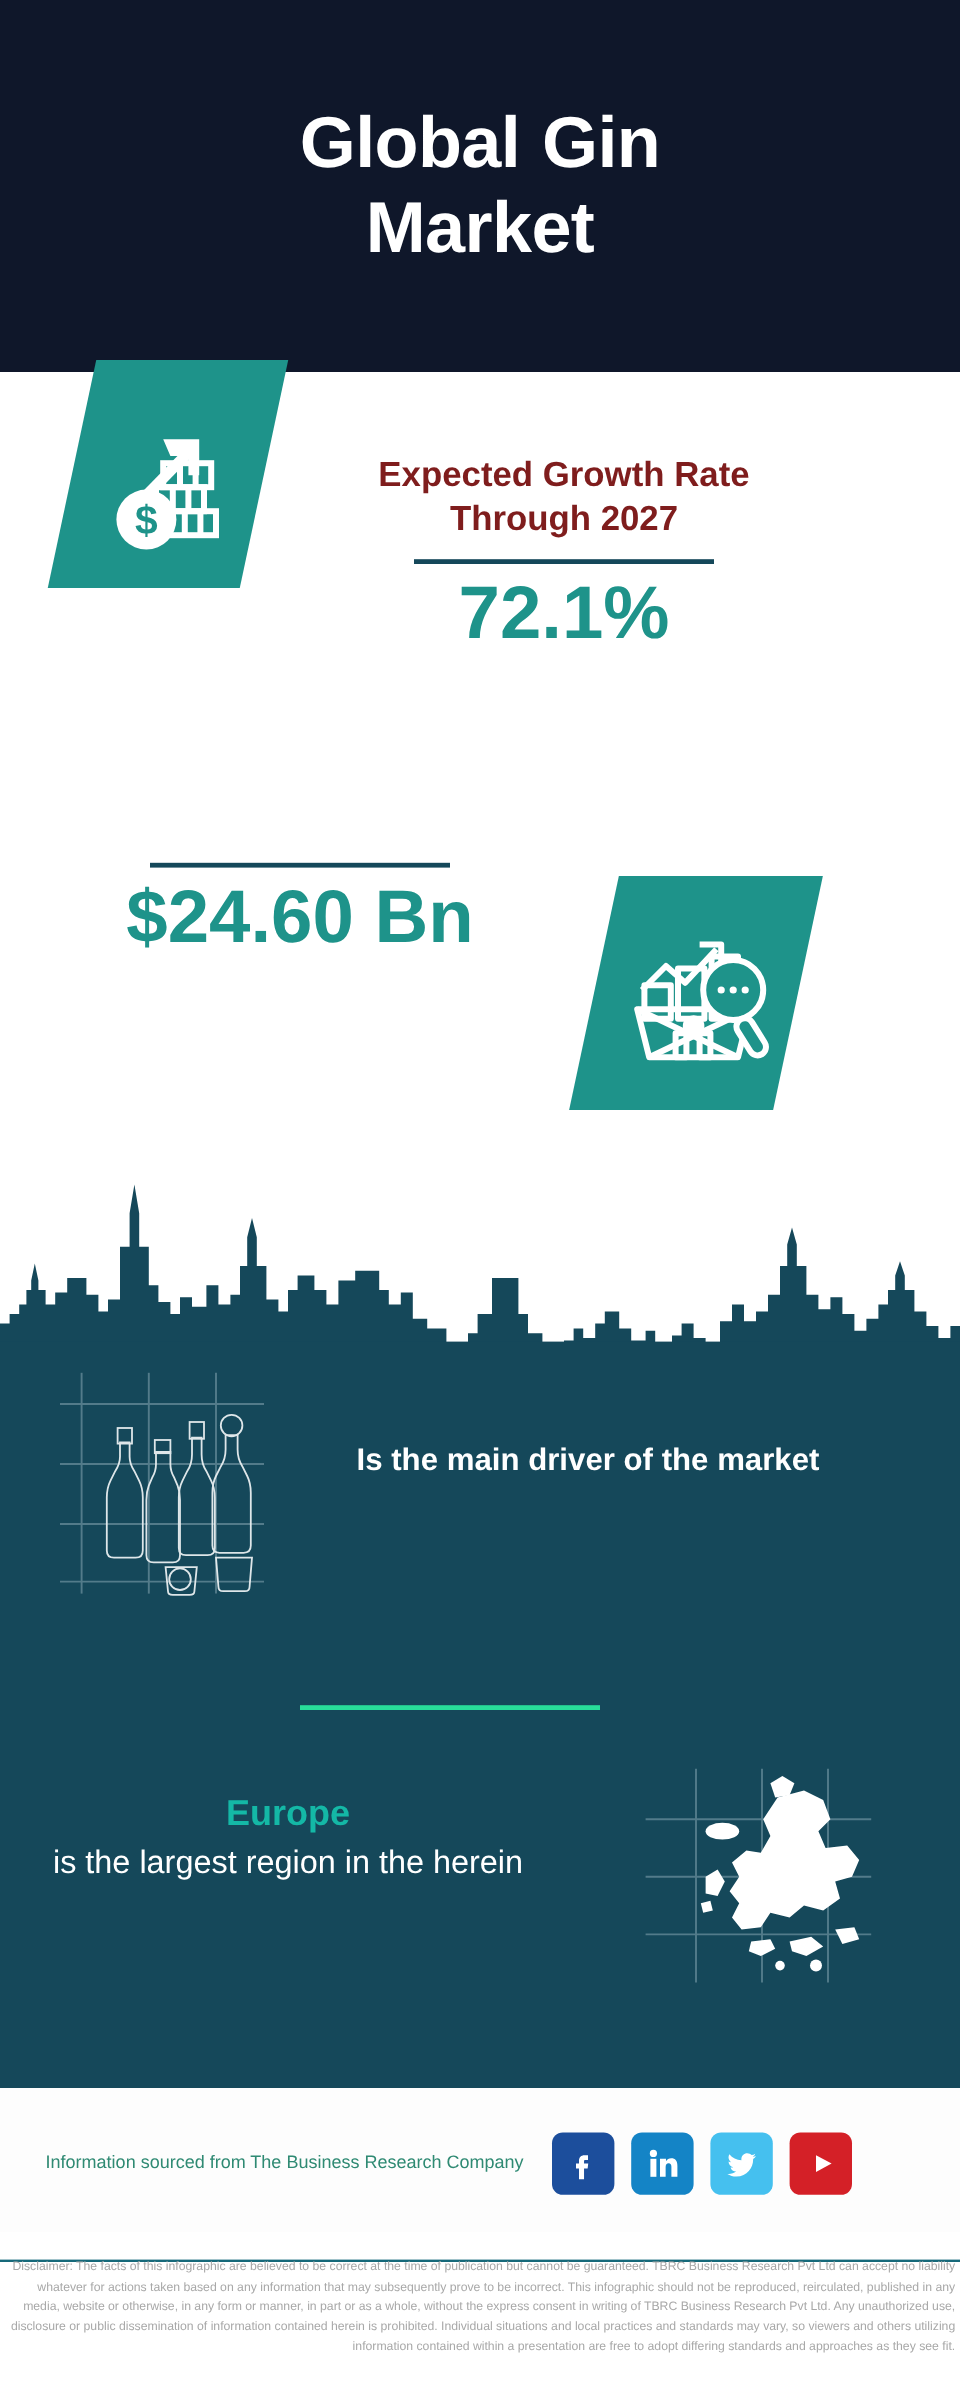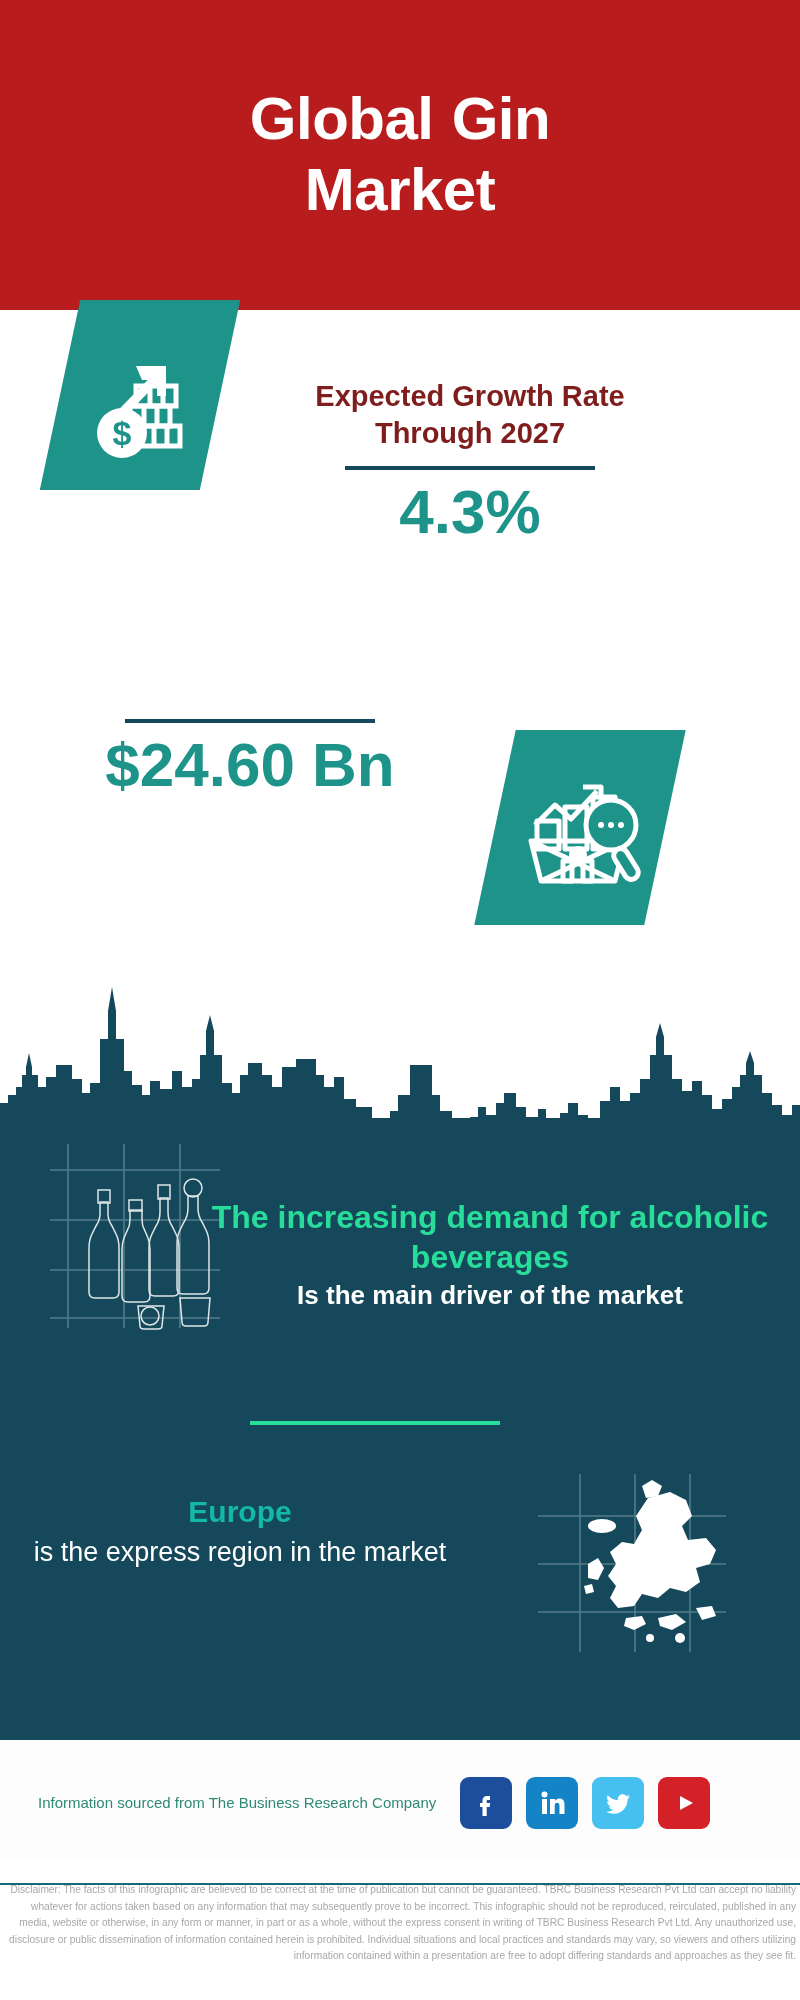--- a/index.html
+++ b/index.html
@@ -8,21 +8,21 @@
     background:#ffffff;
     font-family:"Liberation Sans", sans-serif;
     overflow:hidden;
     position:relative;
   }
   .page{width:800px;height:2000px;position:relative;background:#fff;}
 
   
   .header{
     position:absolute;left:0;top:0;width:800px;height:310px;
-    background:#b91c1c;
+    background:#0f172a;
     display:flex;align-items:center;justify-content:center;
   }
   .header-title{
     color:#ffffff;
     font-size:60px;
     font-weight:bold;
     line-height:1.18;
     text-align:center;
     letter-spacing:-0.5px;
     max-width:430px;
@@ -151,21 +151,21 @@
 
         <circle cx="42" cy="103" r="25" fill="#ffffff"></circle>
         <text x="42" y="115" font-family="Liberation Sans, sans-serif" font-size="34" font-weight="bold" fill="#1E938A" text-anchor="middle">$</text>
       </svg>
     </div>
   </div>
 
   <div style="position:absolute;left:275px;top:378px;width:390px;">
     <div class="stat-heading">Expected Growth Rate Through 2027</div>
     <hr class="stat-rule" style="width:250px;">
-    <div class="stat-value">4.3%</div>
+    <div class="stat-value">72.1%</div>
   </div>
 
   <div style="position:absolute;left:55px;top:705px;width:390px;">
     <hr class="stat-rule" style="width:250px;">
     <div class="stat-value">$24.60 Bn</div>
   </div>
 
   <div class="para" style="left:495px;top:730px;width:170px;height:195px;">
     <div class="para-inner">
       <svg width="130" height="130" viewBox="0 0 130 130">
@@ -245,29 +245,28 @@
         <rect x="118" y="55" width="12" height="14"></rect>
         <path d="M148 66 L148 78 Q148 86 144 92 L140 100 Q137 106 137 114 L137 158 Q137 164 143 164 L163 164 Q169 164 169 158 L169 114 Q169 106 166 100 L162 92 Q158 86 158 78 L158 66 Z"></path>
         <circle cx="153" cy="58" r="9"></circle>
         <path d="M140 168 L142 192 Q142 196 146 196 L164 196 Q168 196 168 192 L170 168 Z"></path>
         <path d="M98 176 L100 196 Q100 199 104 199 L118 199 Q122 199 122 196 L124 176 Z"></path>
         <circle cx="110" cy="186" r="9"></circle>
       </g>
     </svg>
 
     <div style="position:absolute;left:200px;top:80px;width:580px;">
-      <div class="driver-green">The increasing demand for alcoholic beverages</div>
       <div class="driver-white" style="margin-top:2px;">Is the main driver of the market</div>
     </div>
 
     <hr class="mid-rule" style="left:250px;top:295px;width:250px;">
 
     <div style="position:absolute;left:20px;top:375px;width:440px;">
       <div class="region-green">Europe</div>
-      <div class="region-white" style="margin-top:4px;">is the express region in the market</div>
+      <div class="region-white" style="margin-top:4px;">is the largest region in the herein</div>
     </div>
 
     <svg class="grid-svg" style="left:530px;top:350px;" width="200" height="190" viewBox="0 0 200 190">
       <g stroke="#5E8593" stroke-width="1.6" opacity="0.85">
         <line x1="8" y1="48" x2="196" y2="48"></line>
         <line x1="8" y1="96" x2="196" y2="96"></line>
         <line x1="8" y1="144" x2="196" y2="144"></line>
         <line x1="50" y1="6" x2="50" y2="184"></line>
         <line x1="105" y1="6" x2="105" y2="184"></line>
         <line x1="160" y1="6" x2="160" y2="184"></line>

